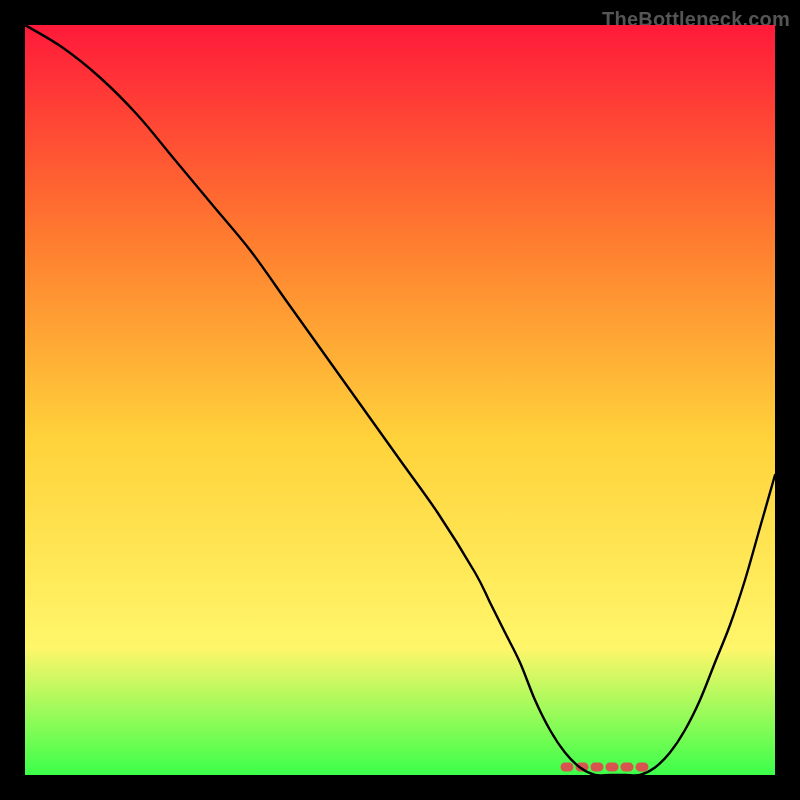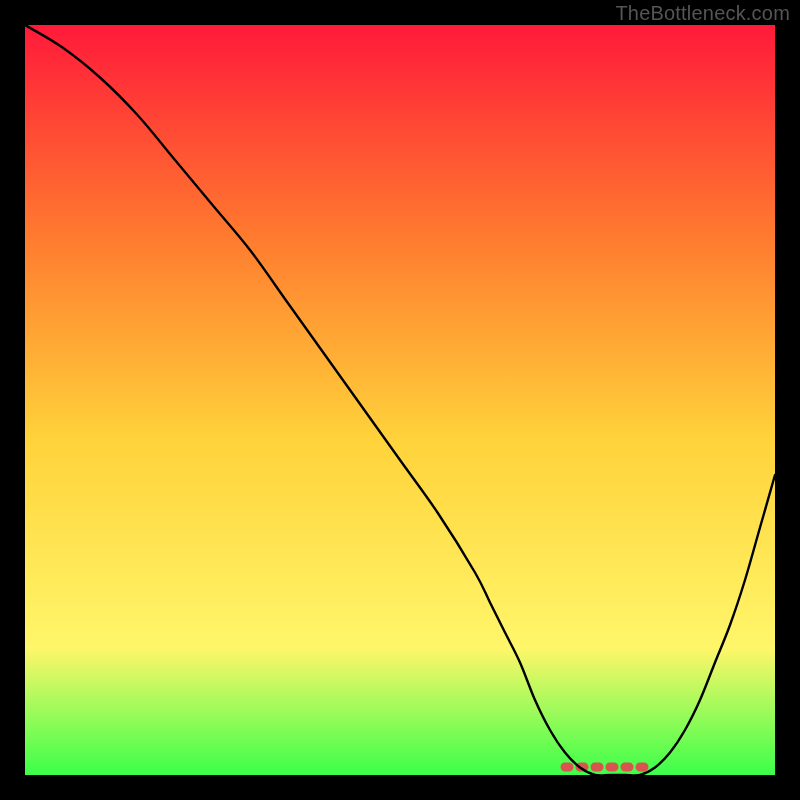--- a/index.html
+++ b/index.html
@@ -12,25 +12,25 @@
     font-family: Arial, Helvetica, sans-serif;
   }
   .frame {
     position: relative;
     width: 800px;
     height: 800px;
     background: #000;
   }
   .watermark {
     position: absolute;
-    top: 2px;
+    top: 8px;
     right: 10px;
     color: #555;
     font-size: 20px;
-    font-weight: 400;
+    font-weight: 700;
     letter-spacing: 0.2px;
     user-select: none;
   }
   .plot-outer {
     position: absolute;
     left: 25px;
     top: 25px;
     width: 750px;
     height: 750px;
     background: #000;

